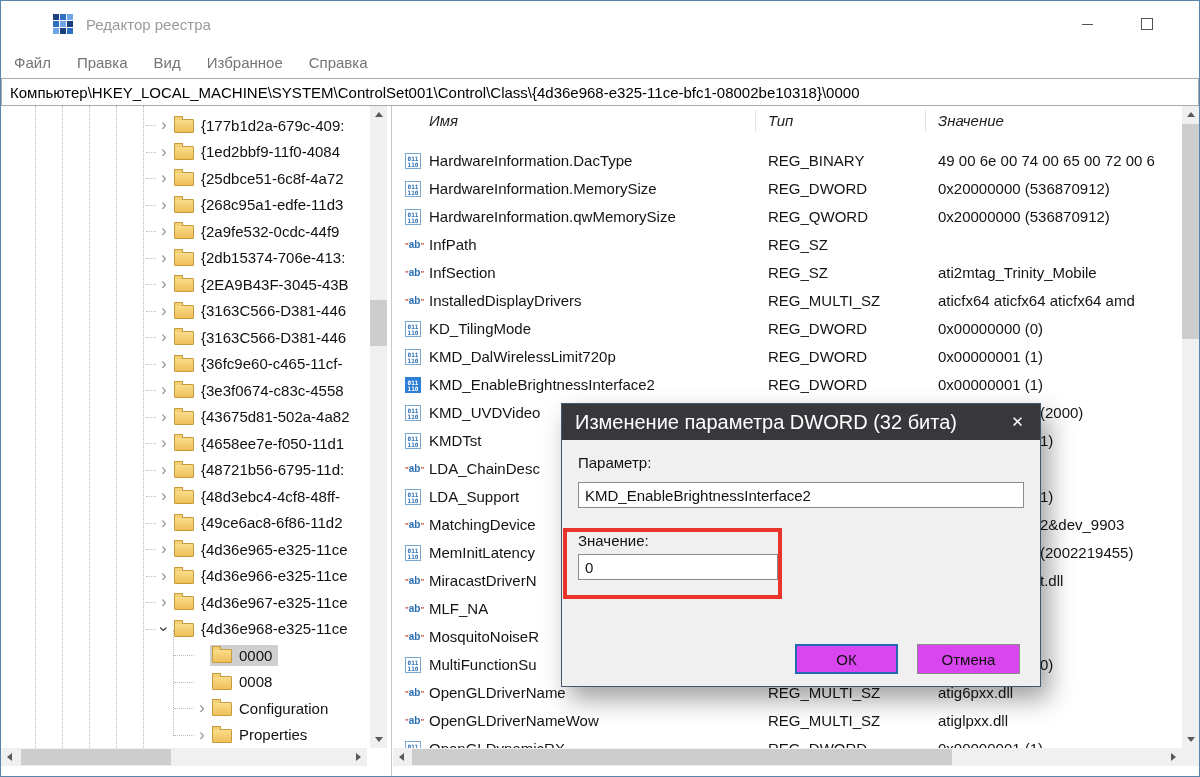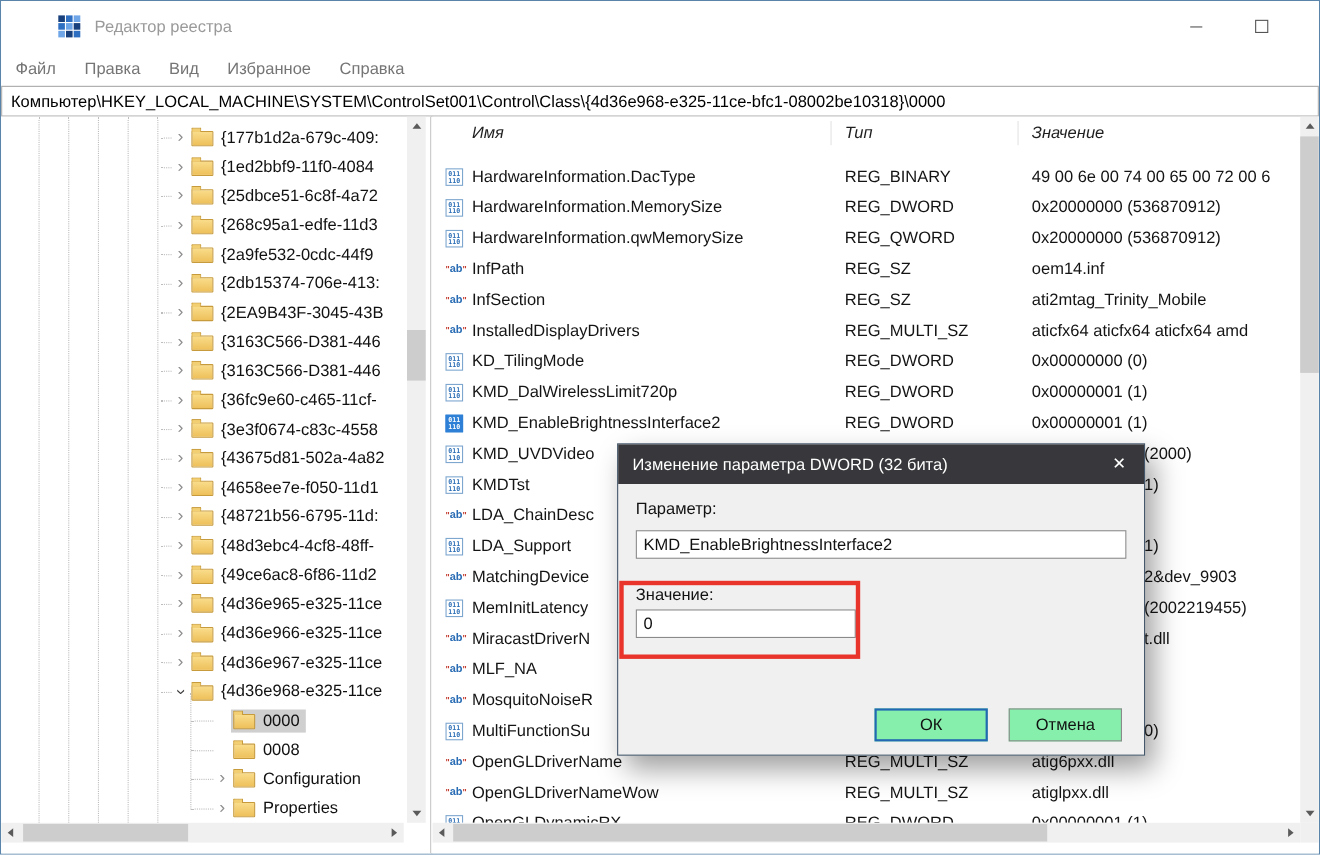--- a/index.html
+++ b/index.html
@@ -93,37 +93,37 @@
   .list-vsb{left:789px;top:0;width:17px;height:642px;}
   .list-vsb .thumb{left:0;top:18px;width:17px;height:215px;}
   .list-hsb{left:0;top:642px;width:789px;height:18px;}
   .list-hsb .thumb{left:19px;top:1px;width:540px;height:16px;}
   .corner{position:absolute;left:789px;top:642px;width:17px;height:18px;background:#f0f0f0;}
 
   
   .dialog{position:absolute;left:560px;top:402px;width:478px;height:282px;background:#f0f0f0;
           border:1px solid #44576b;box-shadow:8px 12px 24px rgba(0,0,0,.38);z-index:10;}
   .dlg-titlebar{position:absolute;left:0;top:0;width:100%;height:36px;background:var(--dialog_titlebar,#38383c);display:flex;align-items:center;}
-  .dlg-titlebar .dlg-title{margin-left:13px;font-size:15px;color:#fff;}
+  .dlg-titlebar .dlg-title{margin-left:13px;font-size:20px;color:#fff;}
   .dlg-close{position:absolute;right:0;top:0;width:45px;height:36px;line-height:36px;text-align:center;color:#fff;font-size:15px;}
   .dlg-body{position:absolute;left:0;top:36px;right:0;bottom:0;}
   .dlg-label{position:absolute;font-size:15px;color:#111;}
   .lbl-param{left:16px;top:14px;}
   .lbl-value{left:16px;top:92px;}
   .dlg-input{position:absolute;box-sizing:border-box;height:26px;background:#fff;border:1px solid #8a8a8a;
              font-family:"Liberation Sans",sans-serif;font-size:15px;color:#111;padding:0 6px;}
   .inp-param{left:16px;top:42px;width:446px;}
   .inp-value{left:16px;top:114px;width:200px;}
   .dlg-group{position:absolute;left:233px;top:90px;width:224px;height:94px;box-sizing:border-box;
              border:1px solid #b8b8b8;margin:0;padding:2px 10px 0 10px;}
   .dlg-group legend{font-size:15px;color:#111;padding:0 4px;}
   .radio-row{display:flex;align-items:center;margin-top:7px;font-size:15px;color:#111;}
   .radio{position:relative;flex:0 0 14px;width:14px;height:14px;border:1px solid #444;border-radius:50%;background:#fff;margin-right:8px;box-sizing:border-box;}
   .radio.checked::after{content:"";position:absolute;left:2px;top:2px;width:8px;height:8px;border-radius:50%;background:#1a1a1a;}
-  .dlg-btn{position:absolute;top:204px;width:103px;height:30px;background:#86efac;font-family:"Liberation Sans",sans-serif;
+  .dlg-btn{position:absolute;top:204px;width:103px;height:30px;background:#d946ef;font-family:"Liberation Sans",sans-serif;
            font-size:15px;color:#111;display:flex;align-items:center;justify-content:center;box-sizing:border-box;}
   .btn-ok{left:233px;border:2px solid #2268b2;}
   .btn-cancel{left:355px;border:1px solid #8a8a8a;}
 
   
   .red-annotation{position:absolute;left:562px;top:527px;width:219px;height:71px;
                   border:4px solid var(--annotation_red,#e8342a);z-index:20;box-sizing:border-box;}
 </style>
 </head>
 <body>
@@ -389,21 +389,20 @@
         <div class="list-row">
           <span class="vicon binary">011<br>110</span>
           <span class="cell c-name">HardwareInformation.qwMemorySize</span>
           <span class="cell c-type">REG_QWORD</span>
           <span class="cell c-value">0x20000000 (536870912)</span>
         </div>
         <div class="list-row">
           <span class="vicon string"><i>"</i>ab<i>"</i></span>
           <span class="cell c-name">InfPath</span>
           <span class="cell c-type">REG_SZ</span>
-          <span class="cell c-value">oem14.inf</span>
         </div>
         <div class="list-row">
           <span class="vicon string"><i>"</i>ab<i>"</i></span>
           <span class="cell c-name">InfSection</span>
           <span class="cell c-type">REG_SZ</span>
           <span class="cell c-value">ati2mtag_Trinity_Mobile</span>
         </div>
         <div class="list-row">
           <span class="vicon string"><i>"</i>ab<i>"</i></span>
           <span class="cell c-name">InstalledDisplayDrivers</span>

